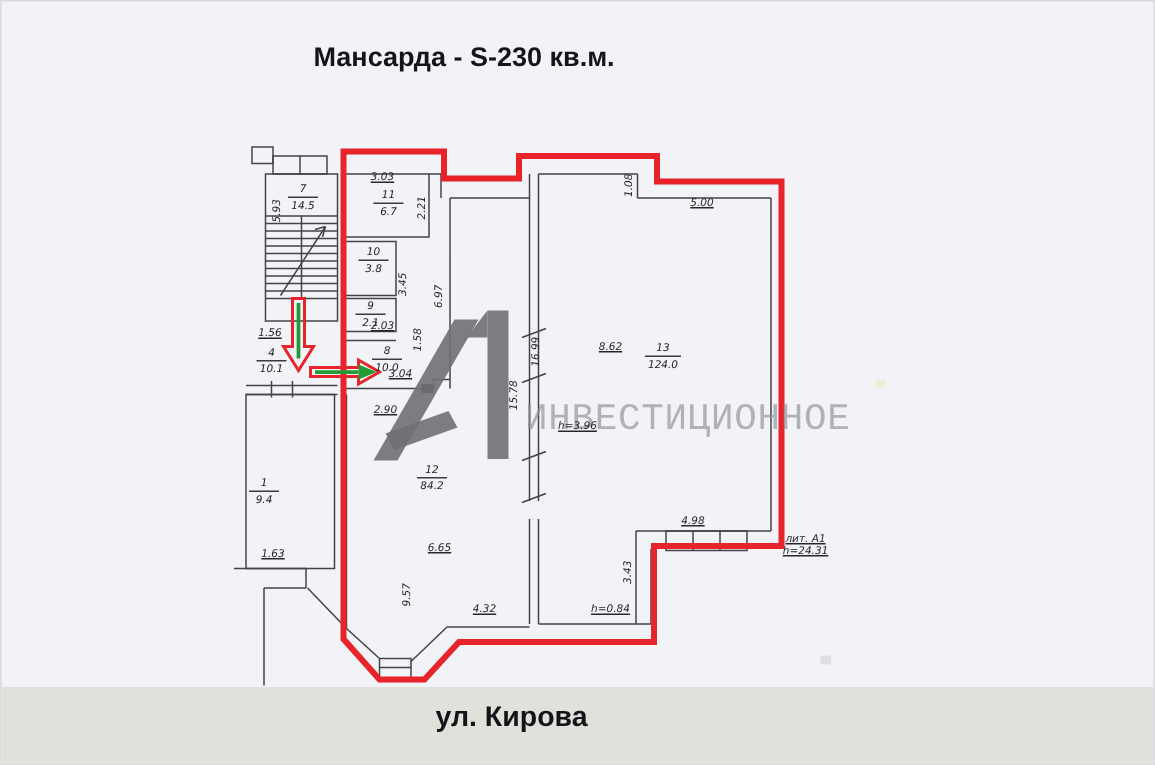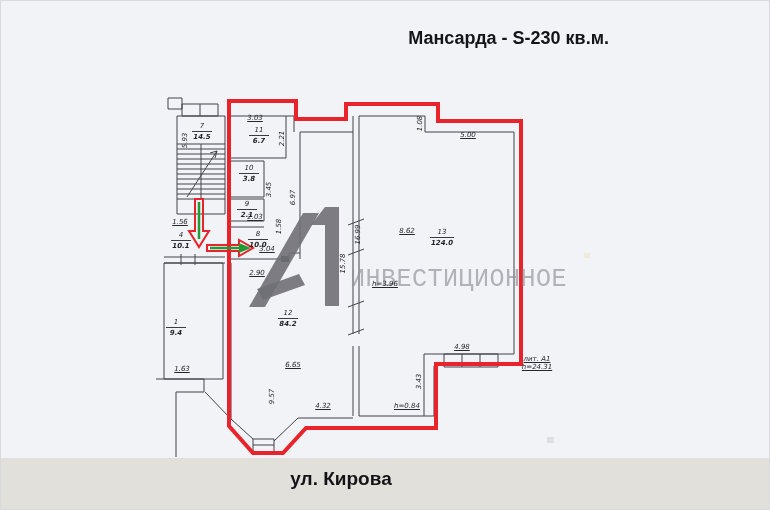--- a/index.html
+++ b/index.html
@@ -3,41 +3,41 @@
 <meta charset="utf-8">
 <style>
   html,body{margin:0;padding:0;}
   #stage{
     position:relative;width:770px;height:510px;overflow:hidden;
     background:#f2f3f6;border:1px solid #d9dade;box-sizing:border-box;
     font-family:"DejaVu Sans",sans-serif;color:#1d1d22;
   }
   .abs{position:absolute;}
   #title{
-    top:27px;left:208px;width:400px;text-align:right;
+    top:27px;left:208px;width:400px;text-align:left;
     font-family:"Liberation Sans",sans-serif;font-weight:bold;font-size:18px;color:#151519;
   }
   #street-band{left:0;top:457px;width:770px;height:53px;background:#e1e0db;}
   #street-label{
     top:467px;left:190px;width:300px;text-align:center;
     font-family:"Liberation Sans",sans-serif;font-weight:bold;font-size:19px;color:#141418;
   }
   svg.plan{left:0;top:0;}
   .dim{
     position:absolute;font-size:7px;font-style:italic;line-height:9px;
     text-align:center;color:#26262c;white-space:nowrap;
   }
   .dim.h{width:36px;margin-left:-18px;margin-top:-4px;text-decoration:underline;}
   .dim.v{width:36px;margin-left:-18px;margin-top:-4px;transform:rotate(-90deg);}
   .room{
     position:absolute;width:26px;text-align:center;font-size:7px;font-style:italic;
     color:#222228;line-height:8px;
   }
   .room .rn{display:block;border-bottom:1px solid #3a3a42;padding:0 2px 1px 2px;margin:0 3px;}
-  .room .ra{display:block;padding-top:1px;font-weight:bold;}
+  .room .ra{display:block;padding-top:1px;}
   #wm1,#wm2{
     font-size:25px;letter-spacing:.5px;color:rgba(146,146,153,.68);
     font-family:Liberation Mono, monospace;white-space:nowrap;
   }
   #wm1{left:349px;top:264px;}
   #wm2{left:349px;top:287px;}
 </style>
 </head>
 <body>
 

